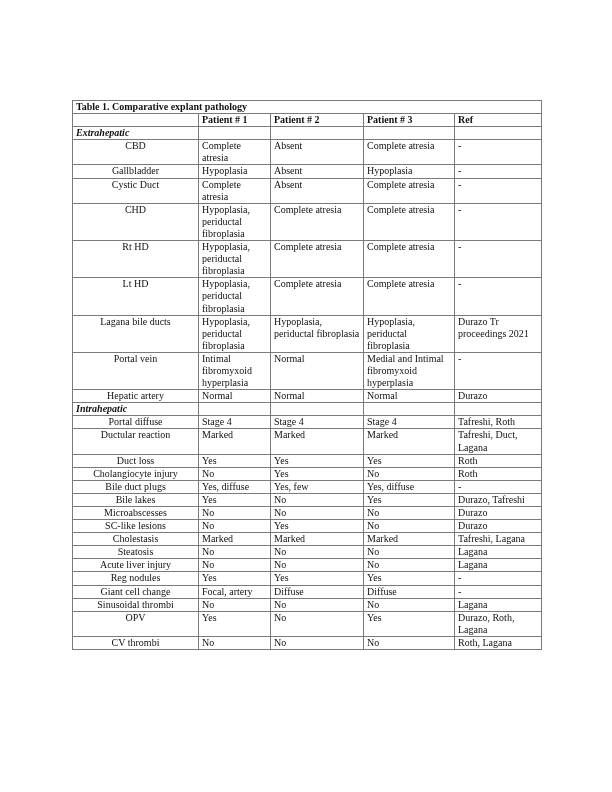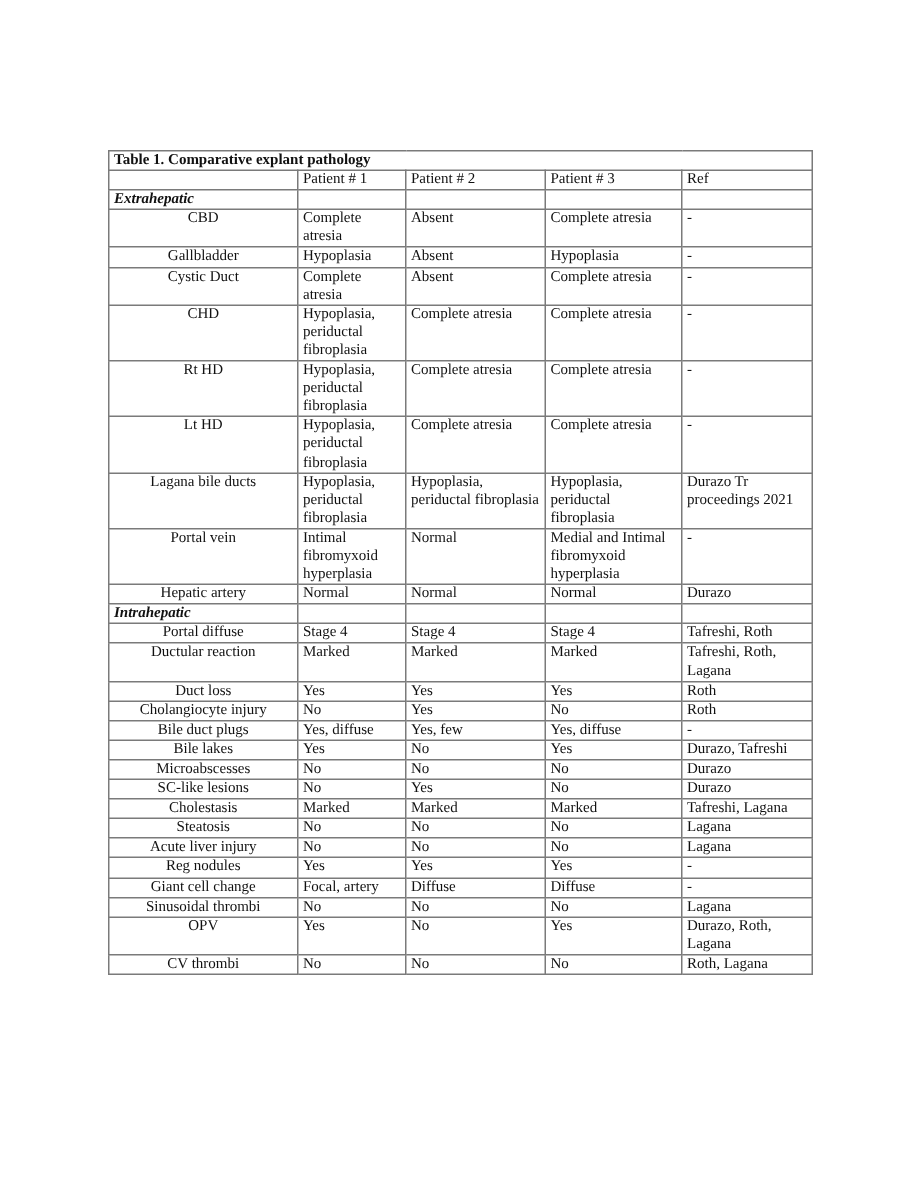--- a/index.html
+++ b/index.html
@@ -4,21 +4,21 @@
 <style>
   html, body { margin: 0; padding: 0; background: #ffffff; }
   body { width: 612px; height: 792px; position: relative; overflow: hidden;
          font-family: "Liberation Serif", serif; color: #111; }
   .page { position: absolute; left: 0; top: 0; width: 612px; height: 792px; background: #fff; }
   table.pathology { position: absolute; left: 72px; top: 72px; width: 469px;
     border-collapse: collapse; table-layout: fixed; font-size: 10px; line-height: 12.1px; margin-top: 28px; }
   table.pathology td { border: 1px solid #7a7a7a; padding: 0 3px; vertical-align: top;
     white-space: normal; }
   td.title { font-weight: bold; padding-left: 2px; }
-  td.hdr { font-weight: normal; }
+  td.hdr { font-weight: bold; }
   td.section { font-weight: bold; font-style: italic; padding-left: 2px; }
   td.label { padding-left: 24px; white-space: nowrap; text-align: center; }
   col.c0 { width: 126px; }
   col.c1 { width: 72px; }
   col.c2 { width: 93px; }
   col.c3 { width: 91px; }
   col.c4 { width: 87px; }
 </style>
 </head>
 <body>
@@ -125,21 +125,21 @@
           <td>Stage 4</td>
           <td>Stage 4</td>
           <td>Stage 4</td>
           <td>Tafreshi, Roth</td>
         </tr>
         <tr>
           <td class="label">Ductular reaction</td>
           <td>Marked</td>
           <td>Marked</td>
           <td>Marked</td>
-          <td>Tafreshi, Roth, Lagana</td>
+          <td>Tafreshi, Duct, Lagana</td>
         </tr>
         <tr>
           <td class="label">Duct loss</td>
           <td>Yes</td>
           <td>Yes</td>
           <td>Yes</td>
           <td>Roth</td>
         </tr>
         <tr>
           <td class="label">Cholangiocyte injury</td>

